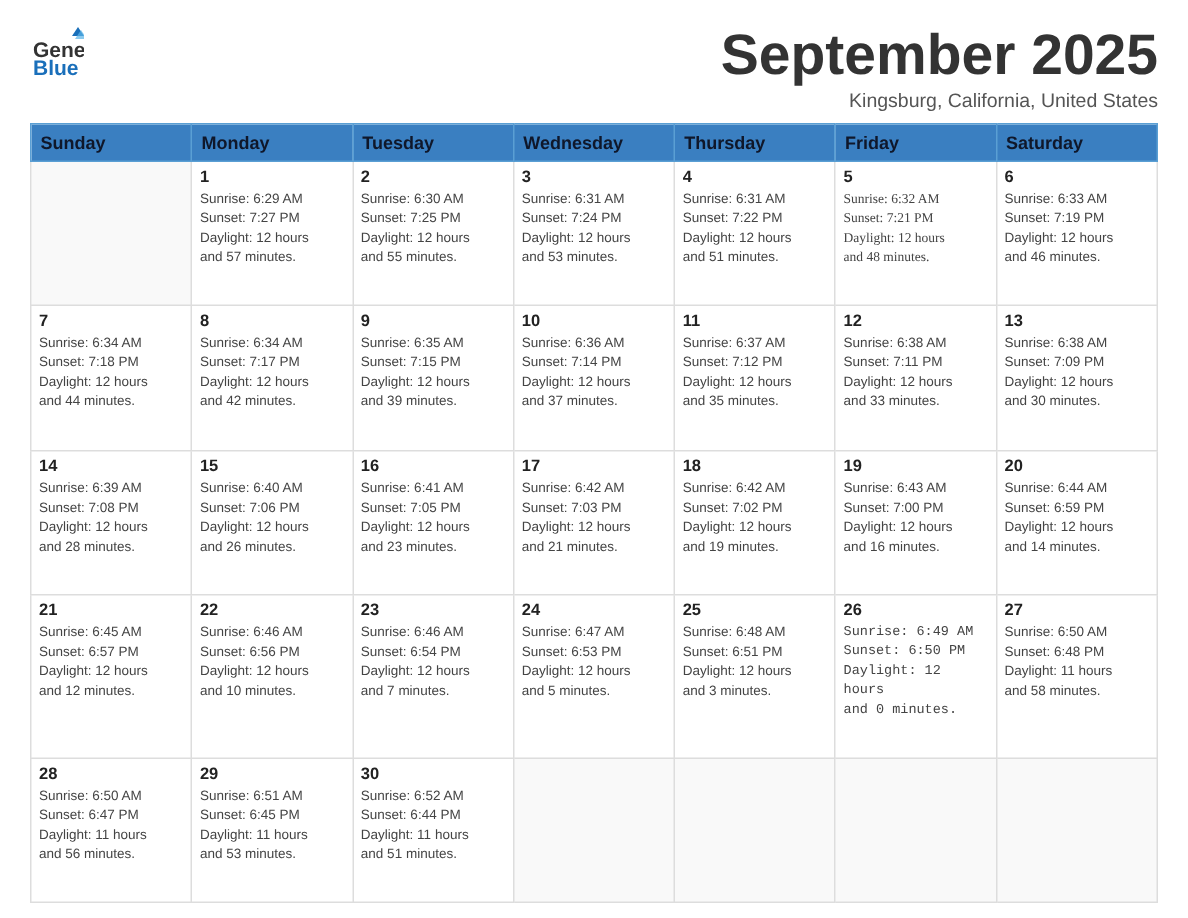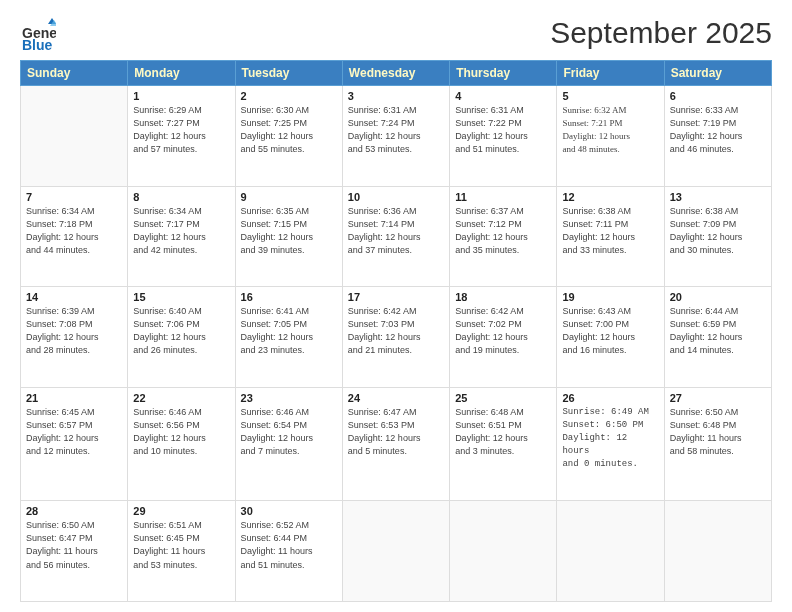--- a/index.html
+++ b/index.html
@@ -25,38 +25,38 @@
     }
     .logo {
       display: flex;
       align-items: center;
       gap: 4px;
     }
     .title-block {
       text-align: right;
     }
     .month-title {
-      font-size: 30px;
-      font-weight: normal;
+      font-size: 38px;
+      font-weight: bold;
       color: #333;
     }
     .location {
       font-size: 13px;
       color: #555;
     }
     .calendar {
       flex: 1;
       border: 1px solid #ccc;
       border-collapse: collapse;
       width: 100%;
       table-layout: fixed;
     }
     .calendar th {
       background-color: #3a7fc1;
-      color: #fef9c3;
+      color: #0f172a;
       font-size: 12px;
       font-weight: bold;
       text-align: left;
       padding: 5px 6px;
       border: 1px solid #5a9fd4;
     }
     .calendar td {
       vertical-align: top;
       border: 1px solid #ddd;
       padding: 4px 5px;
@@ -87,20 +87,21 @@
     <div class="logo">
       <svg width="36" height="36" viewBox="0 0 36 36">
         <text x="2" y="22" font-size="14" font-weight="bold" fill="#333">General</text>
         <text x="2" y="34" font-size="14" font-weight="bold" fill="#1a6fba">Blue</text>
         <polygon points="28,8 36,8 32,2" fill="#1a6fba"></polygon>
         <polygon points="30,10 38,10 34,4" fill="#5ab4e8" opacity="0.7"></polygon>
       </svg>
     </div>
     <div class="title-block">
       <div class="month-title">September 2025</div>
+      <div class="location">Kingsburg, California, United States</div>
     </div>
   </div>
 
   <table class="calendar">
     <thead>
       <tr>
         <th>Sunday</th>
         <th>Monday</th>
         <th>Tuesday</th>
         <th>Wednesday</th>

